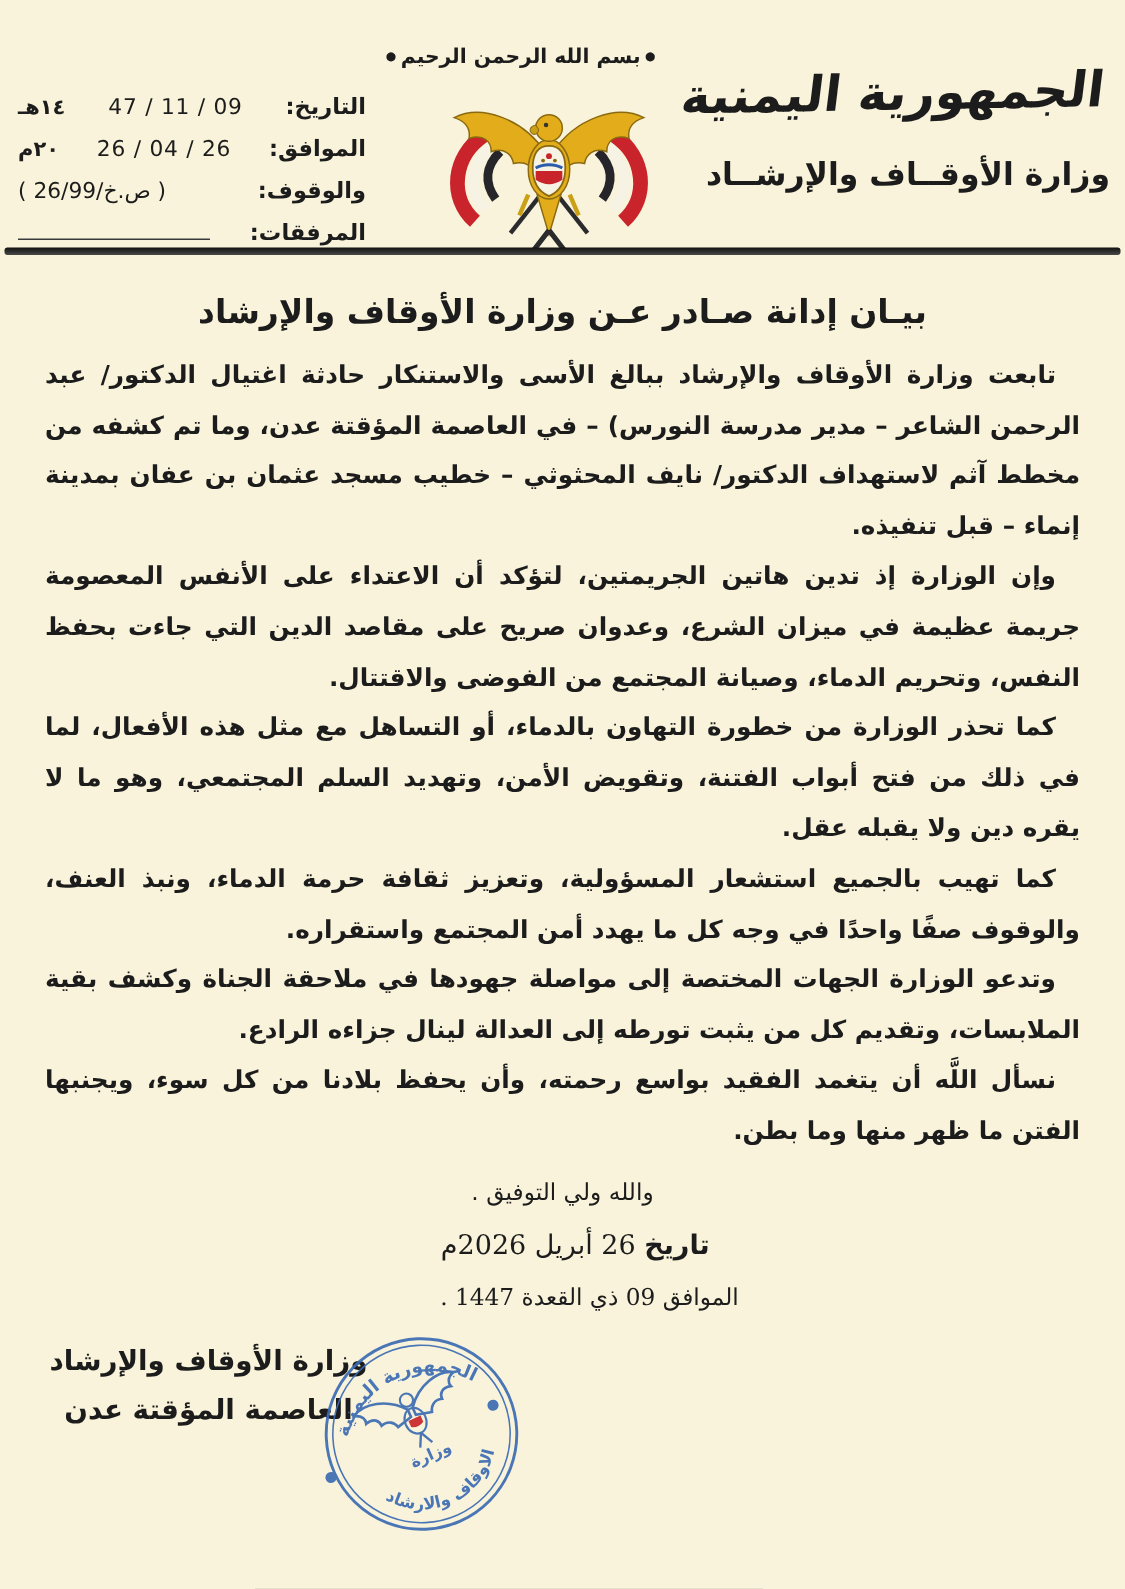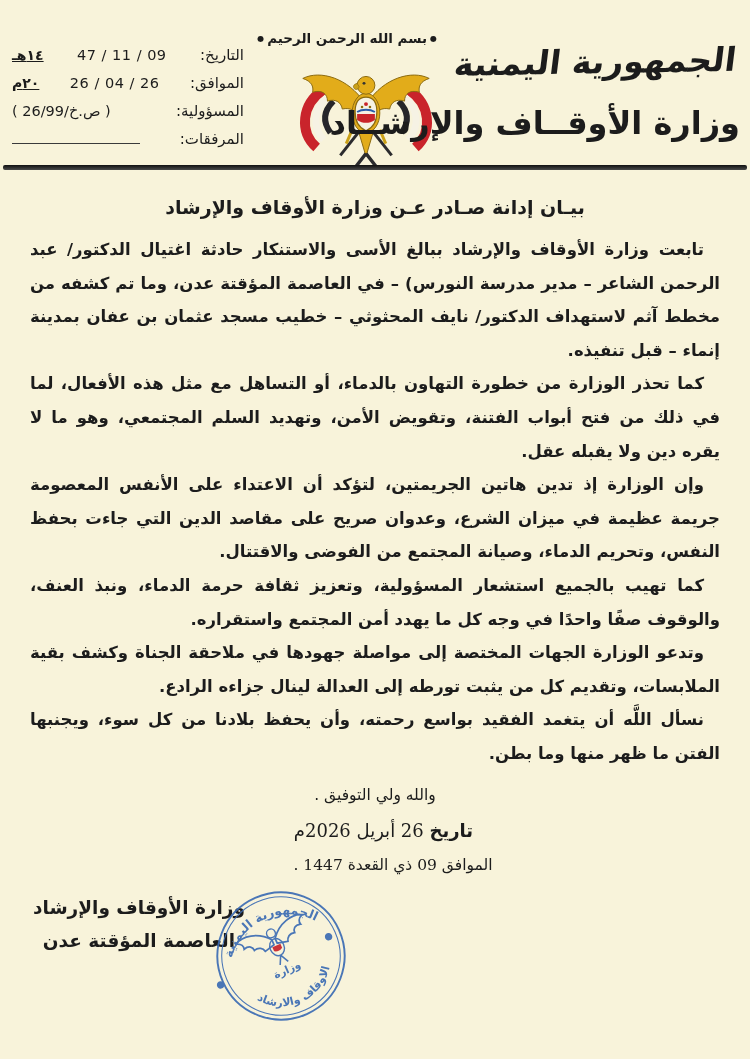--- a/index.html
+++ b/index.html
@@ -5,38 +5,38 @@
   html,body{margin:0;padding:0;background:#d9d4c0;}
   .page{
     position:relative; width:750px; height:1059px; margin:0 auto;
     background:#f8f3da; overflow:hidden;
     font-family:"DejaVu Sans", sans-serif; color:#1c1c1c; direction:rtl;
   }
   
   .hdr-fields{position:absolute; left:12px; top:46px; width:232px; direction:rtl;}
   .hdr-row{display:flex; justify-content:space-between; align-items:baseline;
            height:28px; font-size:15px;}
-  .hdr-row .lbl{font-weight:normal;}
+  .hdr-row .lbl{font-weight:bold;margin-top:16px;}
   .hdr-row .val{font-size:14.5px; letter-spacing:.5px;}
-  .hdr-row .sfx{font-size:14px; font-weight:bold;text-decoration:underline;}
+  .hdr-row .sfx{font-size:14px; font-weight:bold;}
   .fill-line{display:inline-block; width:128px; border-bottom:1.4px solid #3a3a3a; height:12px;}
   .bismillah{position:absolute; left:288px; top:30px; width:152px; text-align:center;
              font-size:13.5px; font-weight:bold; white-space:nowrap;}
   .bismillah .dot{font-size:8px; vertical-align:2px; padding:0 3px;}
   .emblem{position:absolute; left:287px; top:56px; width:158px; height:112px;}
   .republic-cal{position:absolute; right:14px; top:42px; width:250px; text-align:center;
                 font-size:33px; font-weight:bold; transform:skewX(-8deg) rotate(-1deg);
                 white-space:nowrap;}
   .ministry-name{position:absolute; right:10px; top:104px; width:250px; text-align:center;
-                 font-size:32px; font-weight:bold; white-space:nowrap;}
+                 font-size:21px; font-weight:bold; white-space:nowrap;}
   .rule{position:absolute; left:3px; right:3px; top:165px; height:5px;
         background:linear-gradient(#101010,#4a4a4a); border-radius:2px;}
   
   .doc-title{position:absolute; top:196px; left:0; right:0; text-align:center;
-             font-size:19px; font-weight:bold;}
+             font-size:22px; font-weight:bold;}
   .body-text{position:absolute; top:233px; right:30px; left:30px;
              font-size:16.5px; font-weight:bold; line-height:33.6px;
              text-align:justify; text-justify:inter-word;}
   .body-text p{margin:0; text-indent:16px;}
   
   .tawfiq{position:absolute; top:786px; left:0; right:0; text-align:center;
           font-size:15.5px;}
   .date-line{position:absolute; top:820px; left:17px; right:0; text-align:center;
              font-size:18px;}
   .date-line .dl{font-weight:bold;}
@@ -60,21 +60,21 @@
       <span class="lbl">التاريخ:</span>
       <span class="val">09 / 11 / 47</span>
       <span class="sfx">١٤هـ</span>
     </div>
     <div class="hdr-row">
       <span class="lbl">الموافق:</span>
       <span class="val">26 / 04 / 26</span>
       <span class="sfx">٢٠م</span>
     </div>
     <div class="hdr-row">
-      <span class="lbl">المسؤولية:</span>
+      <span class="lbl">والوقوف:</span>
       <span class="val">(  ص.خ/26/99      )</span>
     </div>
     <div class="hdr-row">
       <span class="lbl">المرفقات:</span>
       <span class="fill-line"></span>
     </div>
   </div>
 
   <div class="bismillah">
     <span class="dot">●</span><span>بسم الله الرحمن الرحيم</span><span class="dot">●</span>
@@ -122,22 +122,22 @@
 
   <div class="republic-cal">الجمهورية اليمنية</div>
   <div class="ministry-name">وزارة الأوقــاف والإرشــاد</div>
 
   <div class="rule"></div>
 
   <div class="doc-title">بيـان إدانة صـادر عـن وزارة الأوقاف والإرشاد</div>
 
   <div class="body-text">
     <p>تابعت وزارة الأوقاف والإرشاد ببالغ الأسى والاستنكار حادثة اغتيال الدكتور/  عبد الرحمن الشاعر – مدير مدرسة النورس) – في العاصمة المؤقتة عدن، وما تم كشفه من مخطط آثم لاستهداف الدكتور/  نايف المحثوثي – خطيب مسجد عثمان بن عفان بمدينة إنماء – قبل تنفيذه.</p>
+    <p>وإن الوزارة إذ تدين هاتين الجريمتين، لتؤكد أن الاعتداء على الأنفس المعصومة جريمة عظيمة في ميزان الشرع، وعدوان صريح على مقاصد الدين التي جاءت بحفظ النفس، وتحريم الدماء، وصيانة المجتمع من الفوضى والاقتتال.</p>
     <p>كما تحذر الوزارة من خطورة التهاون بالدماء، أو التساهل مع مثل هذه الأفعال، لما في ذلك من فتح أبواب الفتنة، وتقويض الأمن، وتهديد السلم المجتمعي، وهو ما لا يقره دين ولا يقبله عقل.</p>
-    <p>وإن الوزارة إذ تدين هاتين الجريمتين، لتؤكد أن الاعتداء على الأنفس المعصومة جريمة عظيمة في ميزان الشرع، وعدوان صريح على مقاصد الدين التي جاءت بحفظ النفس، وتحريم الدماء، وصيانة المجتمع من الفوضى والاقتتال.</p>
     <p>كما تهيب بالجميع استشعار المسؤولية، وتعزيز ثقافة حرمة الدماء، ونبذ العنف، والوقوف صفًا واحدًا في وجه كل ما يهدد أمن المجتمع واستقراره.</p>
     <p>وتدعو الوزارة الجهات المختصة إلى مواصلة جهودها في ملاحقة الجناة وكشف بقية الملابسات، وتقديم كل من يثبت تورطه إلى العدالة لينال جزاءه الرادع.</p>
     <p>نسأل اللَّه أن يتغمد الفقيد بواسع رحمته، وأن يحفظ بلادنا من كل سوء، ويجنبها الفتن ما ظهر منها وما بطن.</p>
   </div>
 
   <div class="tawfiq">والله ولي التوفيق .</div>
   <div class="date-line">
     <span class="dl">تاريخ</span>
     <span class="dv">26 أبريل 2026م</span>
   </div>

